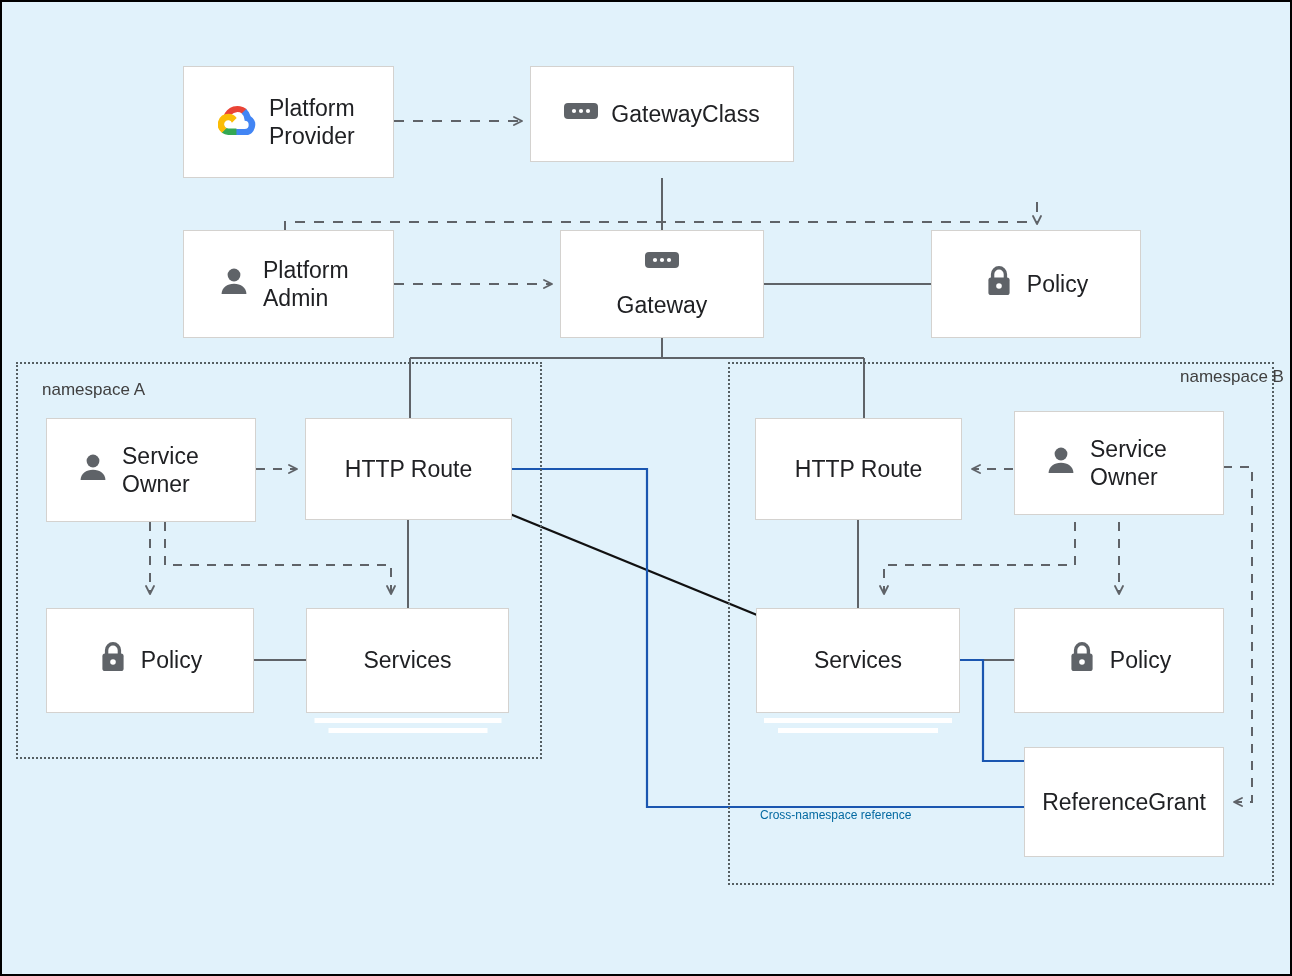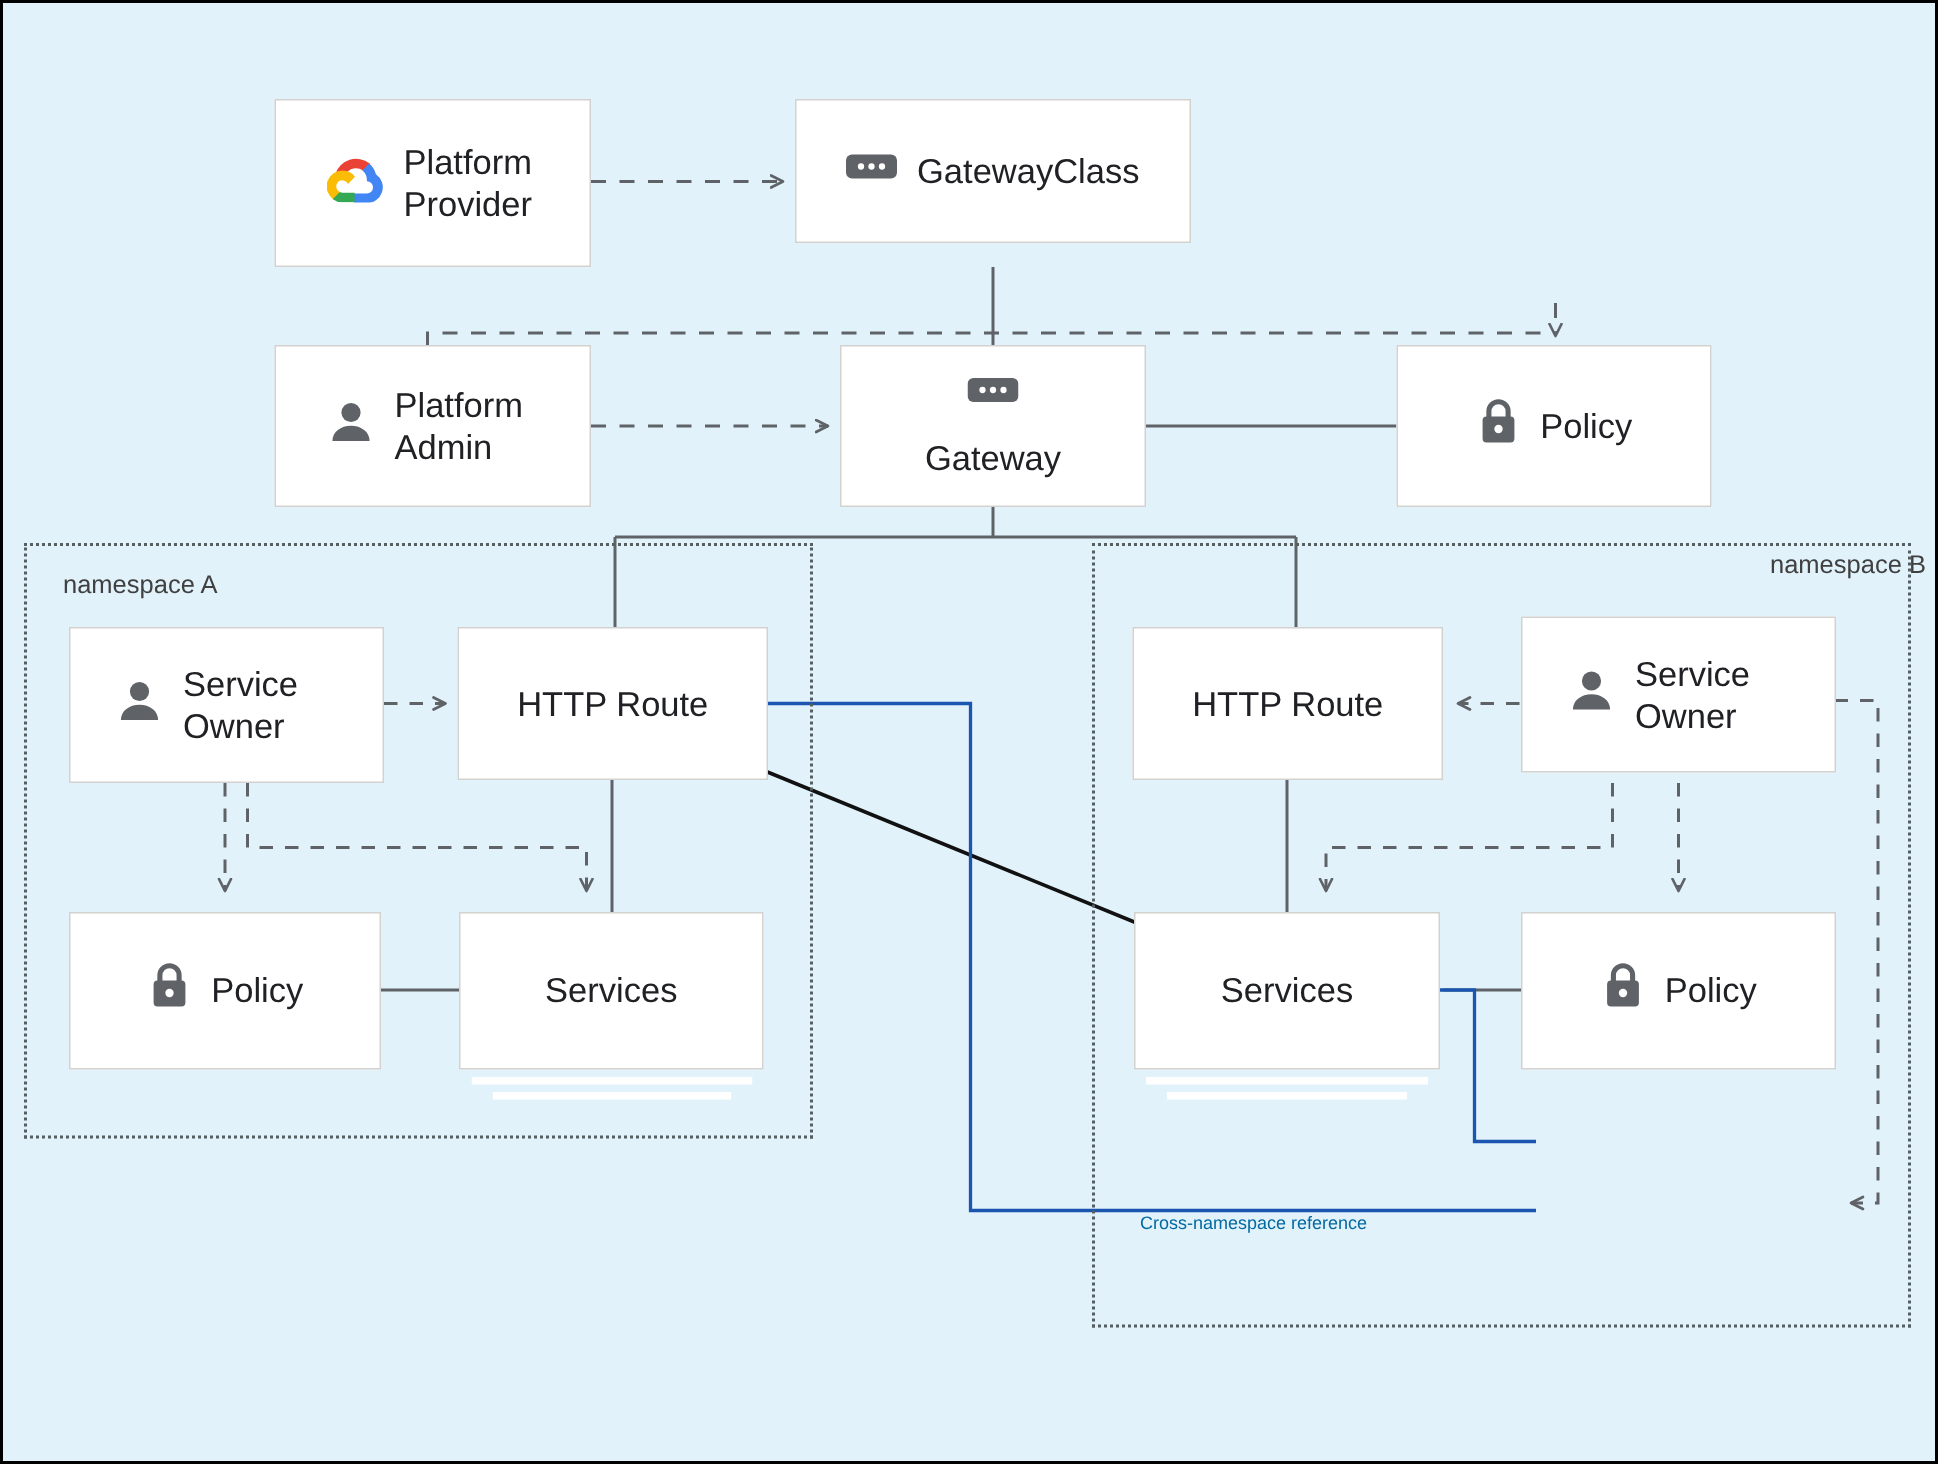--- a/index.html
+++ b/index.html
@@ -253,16 +253,19 @@
     <span class="ico">
       <svg width="30" height="34" viewBox="0 0 30 34">
         <path d="M8.6 14V10.2a6.4 6.4 0 0 1 12.8 0V14" fill="none" stroke="#5f6368" stroke-width="3.4"></path>
         <rect x="4.4" y="13.6" width="21.2" height="17.4" rx="2.6" fill="#5f6368"></rect>
         <circle cx="15" cy="22" r="2.8" fill="#ffffff"></circle>
       </svg>
     </span>
     <span class="lbl">Policy</span>
   </div>
 
+  <div class="node" style="left:1022px; top:745px; width:200px; height:110px;">
+    <span class="lbl">ReferenceGrant</span>
+  </div>
 
   <div class="xref-label" style="left:758px; top:806px;">Cross-namespace reference</div>
 
 </div>
 
 </body></html>

